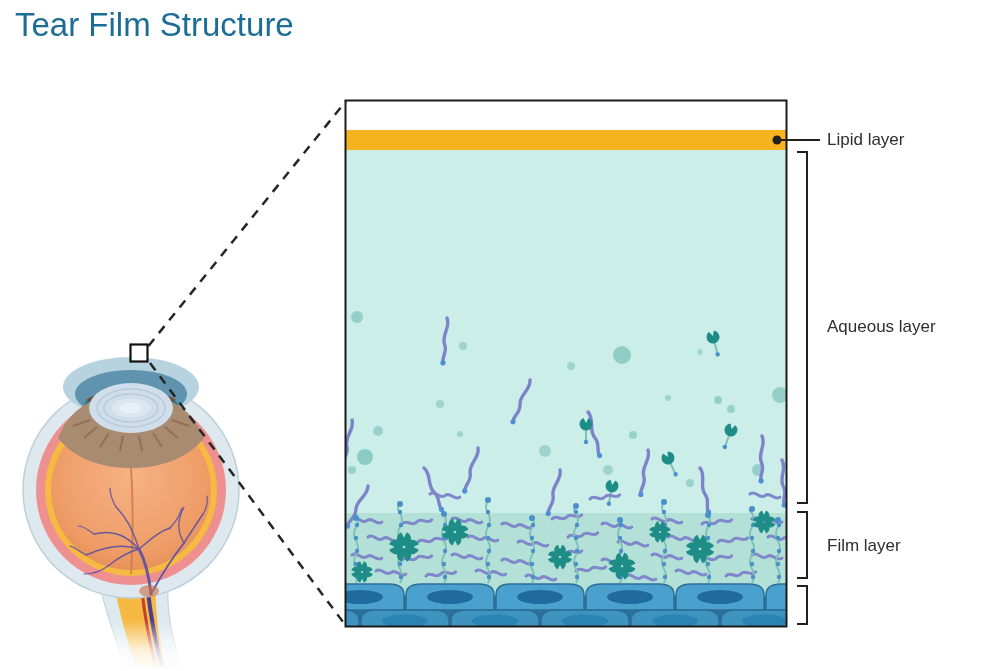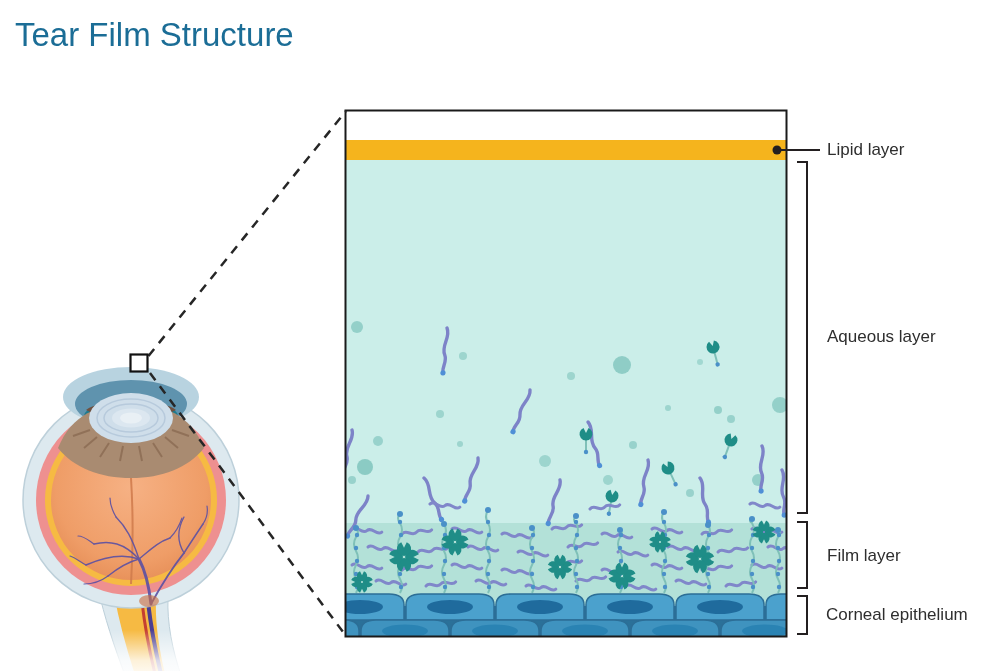--- a/index.html
+++ b/index.html
@@ -1,17 +1,17 @@
 <!DOCTYPE html>
 <html style="--title: #1b6d96; --label_text: #2e2e2e; --line: #231f20; --panel_border: #1a1a1a; --lipid: #f5b41d; --aqueous: #cbeee9; --mucin_bg: #b3e1d8; --epithelium_bg: #2b7199; --cell_row1: #4ba1cd; --cell_row2: #3f93bf; --cell_stroke: #2c6e96; --nucleus1: #1f6b9d; --nucleus2: #2a83b3; --particle_teal: #6fbcb4; --worm: #7d83c8; --worm_dot: #4f8fd6; --squiggle: #8087ca; --chain: #7fc0b8; --chain_dot: #4a90c8; --mucin_flower: #1f8d87; --eye_outer: #dde9ef; --eye_outer_stroke: #bdd0da; --eye_pink: #ee9090; --eye_yellow: #f6ba43; --eye_orange: #ef9d67; --eye_orange_light: #f6b184; --eye_cornea_outer: #b8d3e0; --eye_cornea: #5f93ae; --eye_tear: #1e7a8e; --eye_iris: #a98b71; --eye_iris_dark: #7d5c45; --eye_lens: #cfdeea; --eye_lens_light: #e9f0f5; --eye_lens_ring: #b7cadc; --eye_vessel: #5b50a3; --eye_seam: #cf7a4b; --eye_nerve_red: #c43f31; --eye_nerve_purple: #4b3e92;"><head>
 <meta charset="utf-8">
 <style>
   html,body{margin:0;padding:0;background:#fff;width:1003px;height:671px;
     font-family:"Liberation Sans","DejaVu Sans",sans-serif;overflow:hidden;position:relative}
-  #stage{position:absolute;left:0;top:10px;width:1003px;height:480px}
+  #stage{position:absolute;left:0;top:0;width:1003px;height:480px}
   #scene{position:absolute;left:0;top:0}
   h1#title{position:absolute;left:15px;top:6px;margin:0;font-size:33px;font-weight:500;
     letter-spacing:0;color:var(--title,#1b6d96)}
   .lbl{position:absolute;font-size:17px;line-height:20px;color:var(--label_text,#2e2e2e);white-space:nowrap}
   .lbl-lipid{left:827px;top:130px}
   .lbl-aqueous{left:827px;top:317px}
   .lbl-mucin{left:827px;top:536px}
   .lbl-corneal{left:826px;top:595px}
 </style>
 </head>
@@ -349,14 +349,13 @@
       <circle cx="777" cy="140" r="4.5" style="fill:var(--line)"></circle>
     </g>
     <path d="M797,152 L807,152 L807,503 L797,503" style="fill:none;stroke:var(--line);stroke-width:2"></path>
     <path d="M797,512 L807,512 L807,578 L797,578" style="fill:none;stroke:var(--line);stroke-width:2"></path>
     <path d="M797,586 L807,586 L807,624 L797,624" style="fill:none;stroke:var(--line);stroke-width:2"></path>
   </svg>
 
   <div class="lbl lbl-lipid">Lipid layer</div>
   <div class="lbl lbl-aqueous">Aqueous layer</div>
   <div class="lbl lbl-mucin">Film layer</div>
-  <div class="lbl lbl-corneal">Corneal epithelium</div>
 </div>
 
 </body></html>

